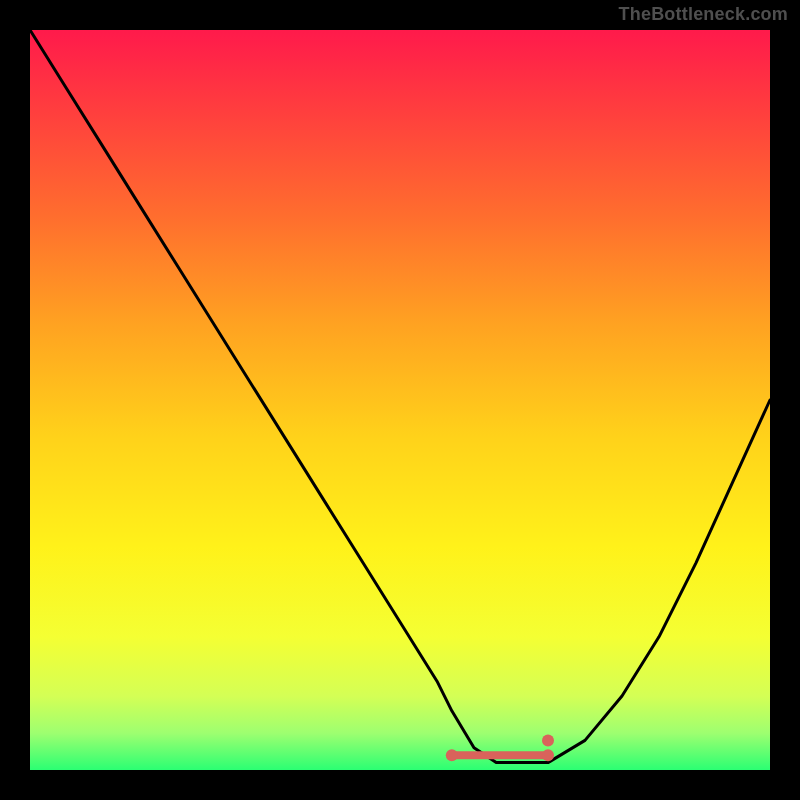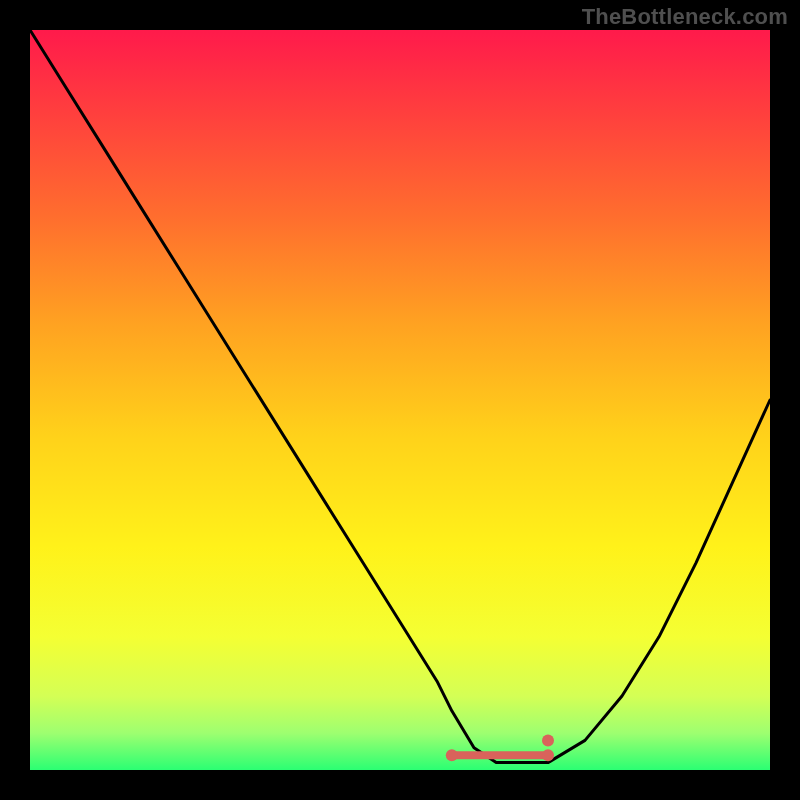--- a/index.html
+++ b/index.html
@@ -15,21 +15,21 @@
     position: relative;
     width: 800px;
     height: 800px;
     background: #000;
   }
   .watermark {
     position: absolute;
     top: 4px;
     right: 12px;
     color: #4f4f4f;
-    font-size: 22px;
+    font-size: 18px;
     font-weight: bold;
     letter-spacing: 0.2px;
     z-index: 10;
   }
   .plot {
     position: absolute;
     top: 30px;
     left: 30px;
     width: 740px;
     height: 740px;

